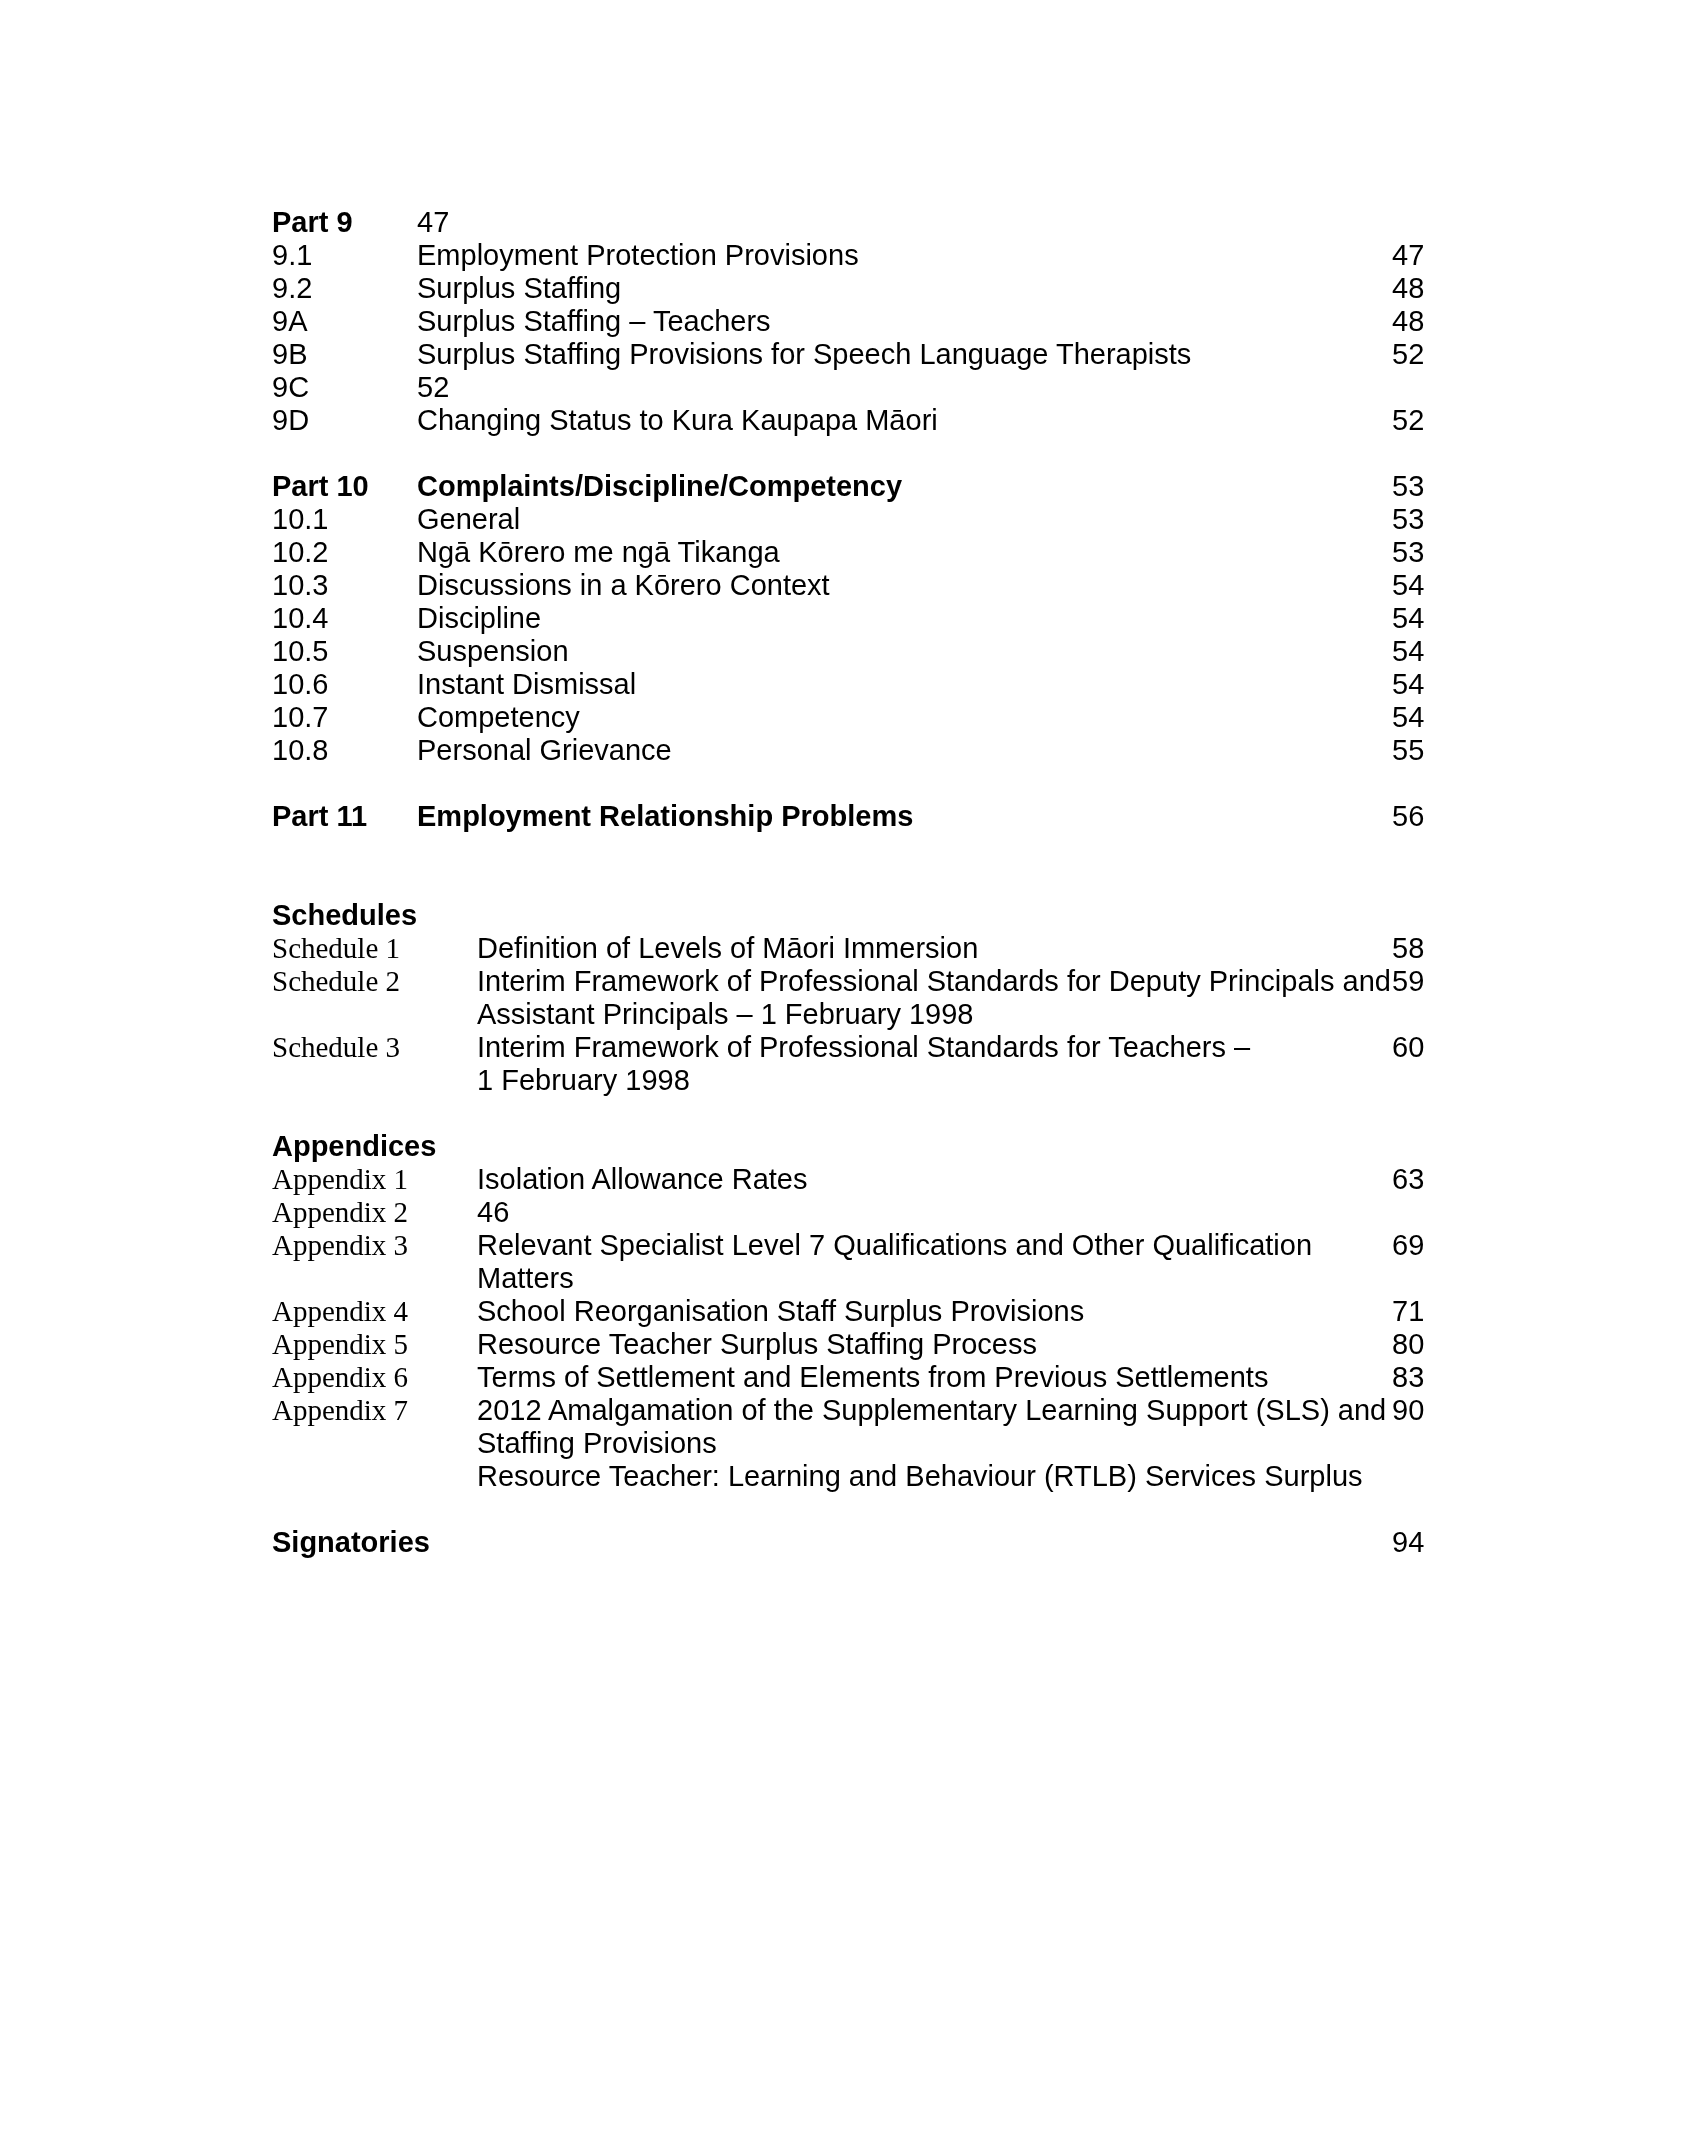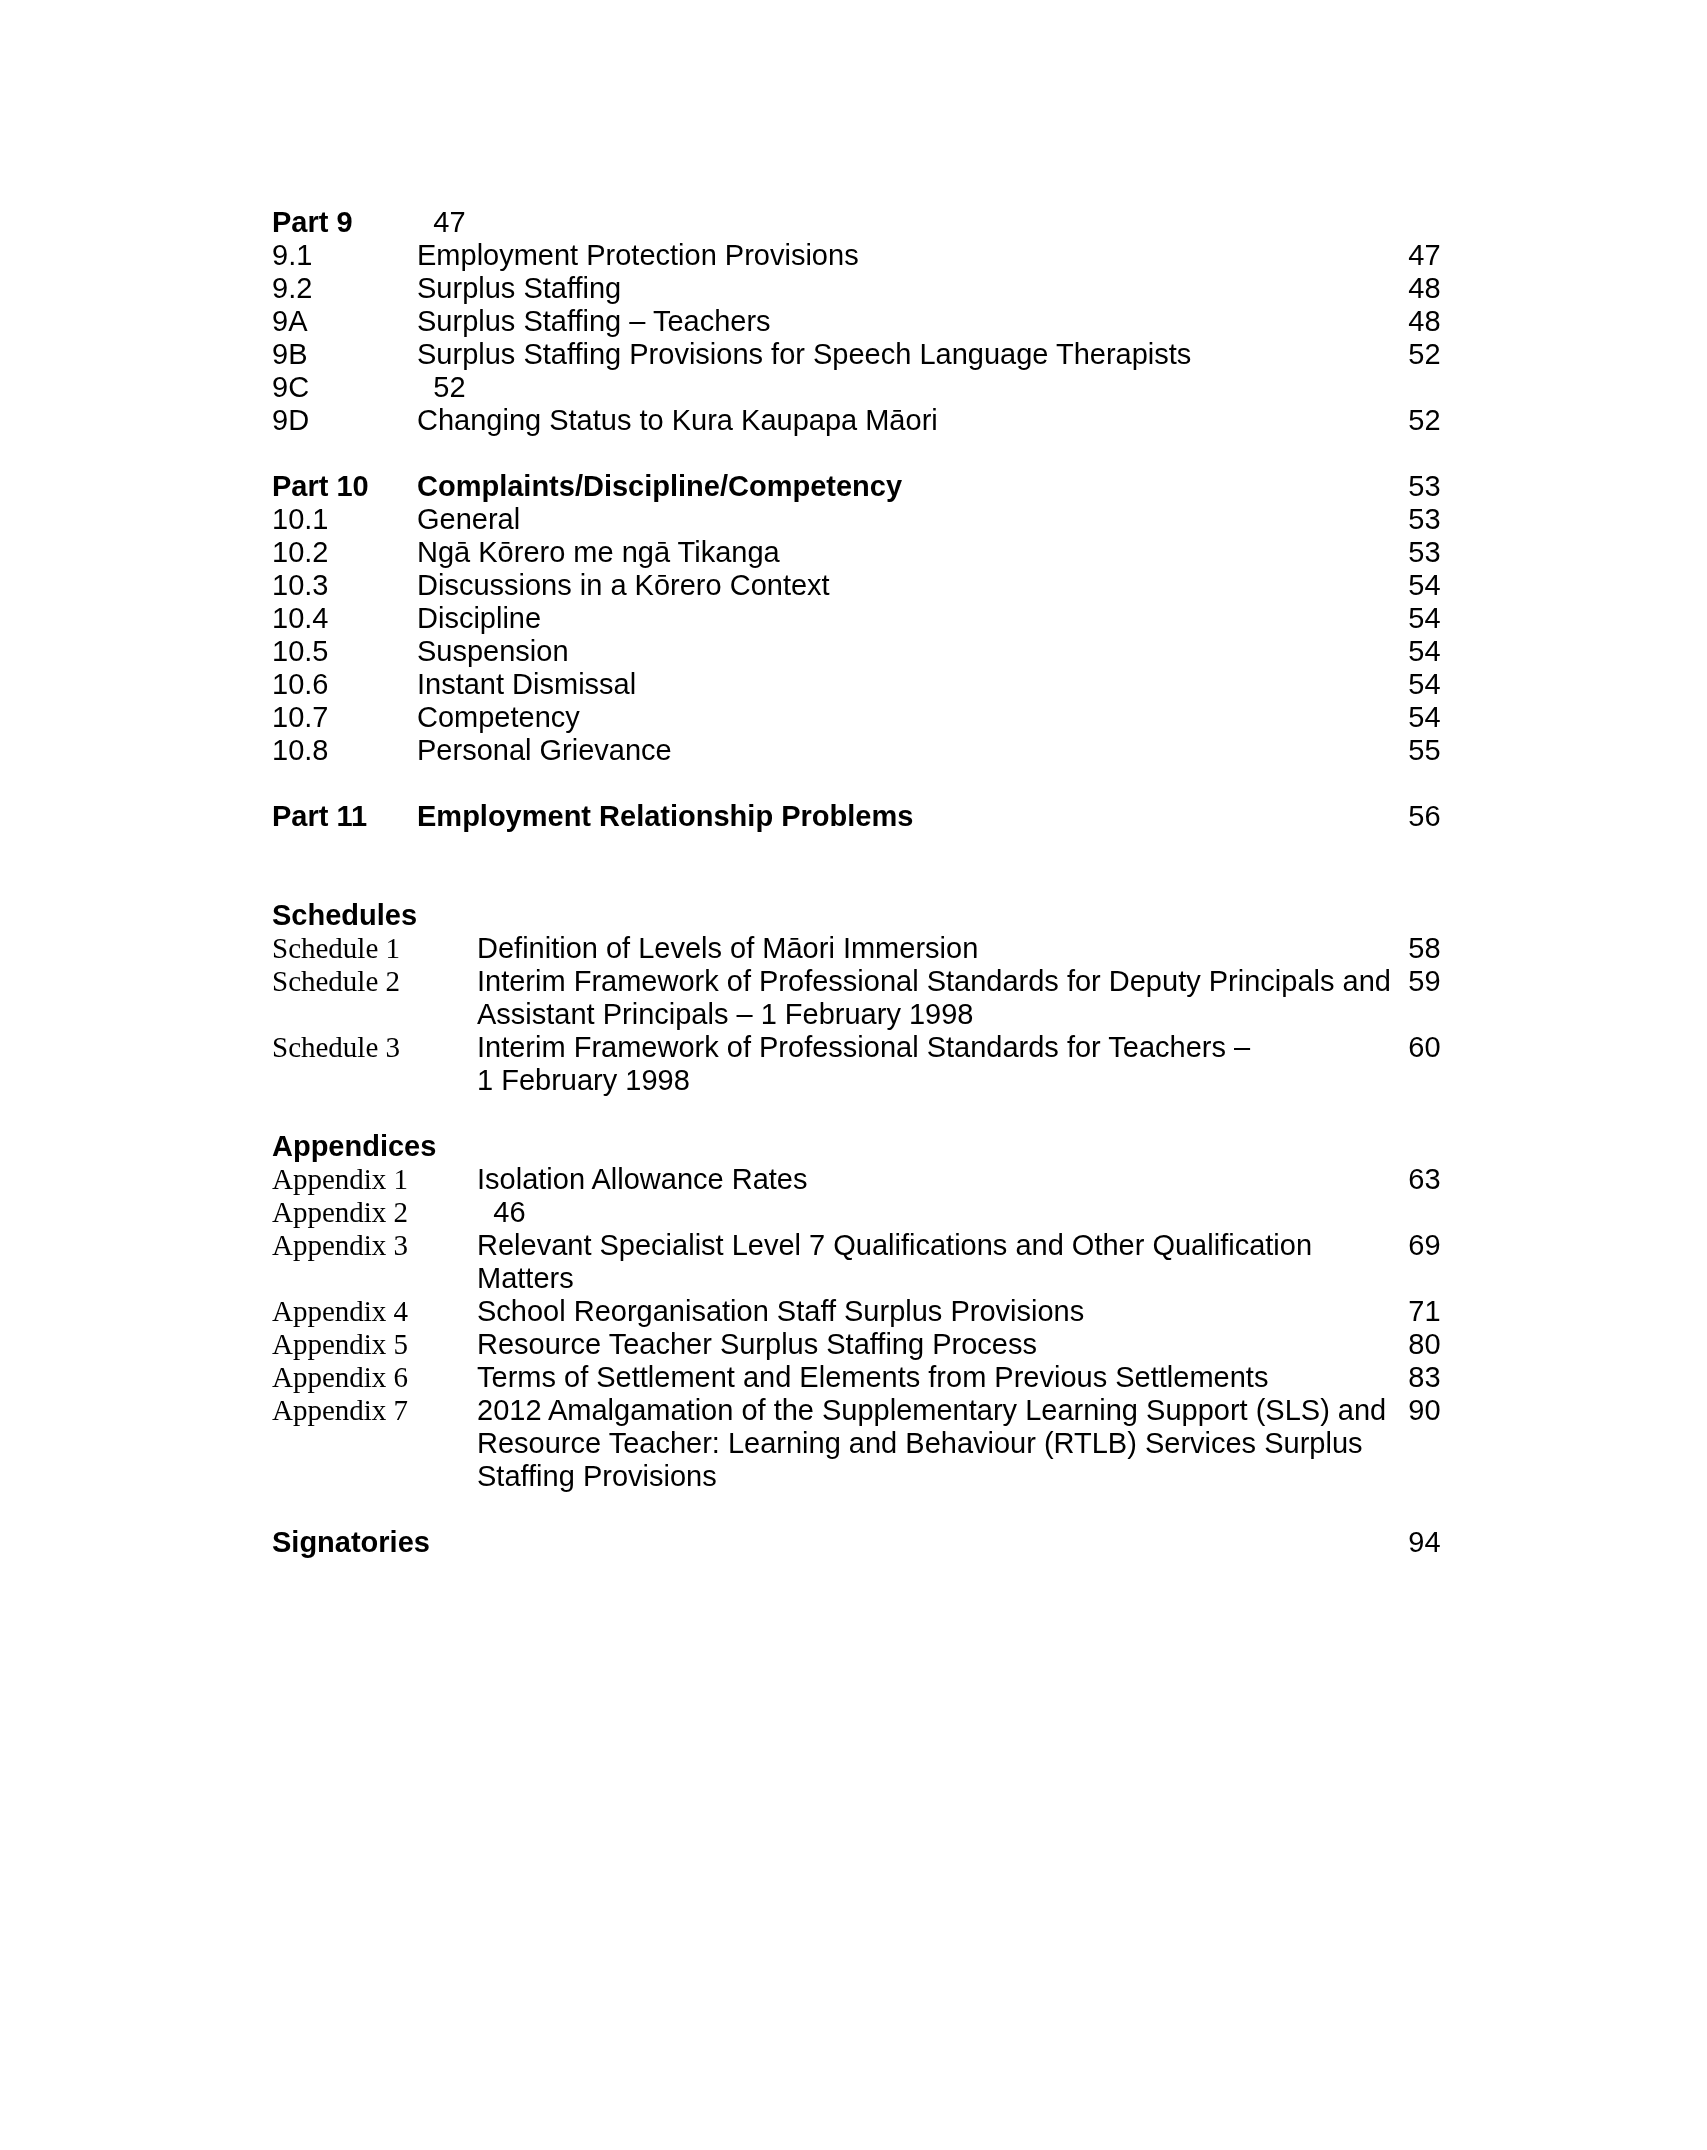--- a/index.html
+++ b/index.html
@@ -17,21 +17,21 @@
     top: 206px;
     width: 1185px;
     font-size: 29px;
     line-height: 33px;
   }
   .row { display: flex; align-items: flex-start; }
   .lbl { flex: 0 0 145px; white-space: nowrap; }
   .wide .lbl { flex: 0 0 205px; font-family: Liberation Serif, serif; }
   .ttl { flex: 1 1 auto; min-width: 0; }
   .ln { display: block; white-space: nowrap; }
-  .pg { flex: 0 0 65px; text-align: center; white-space: nowrap; }
+  .pg { flex: 0 0 65px; text-align: left; white-space: nowrap; }
   .hd { flex: 1 1 auto; white-space: nowrap; }
   .b { font-weight: bold; }
   .gap { height: 33px; }
   .gap2 { height: 66px; }
 </style>
 </head>
 <body>
 
 <div class="page">
   <div class="toc">
@@ -236,22 +236,22 @@
         <span class="lbl">Appendix 6</span>
         <span class="ttl">
             <span class="ln">Terms of Settlement and Elements from Previous Settlements</span>
           </span>
         <span class="pg">83</span>
       </div>
       <div class="row">
         <span class="lbl">Appendix 7</span>
         <span class="ttl">
             <span class="ln">2012 Amalgamation of the Supplementary Learning Support (SLS) and</span>
+            <span class="ln">Staffing Provisions</span>
             <span class="ln">Resource Teacher: Learning and Behaviour (RTLB) Services Surplus</span>
-            <span class="ln">Staffing Provisions</span>
           </span>
         <span class="pg">90</span>
       </div>
     </div>
 
     <div class="gap"></div>
 
     <div class="group">
       <div class="row">
         <span class="hd b">Signatories</span>

